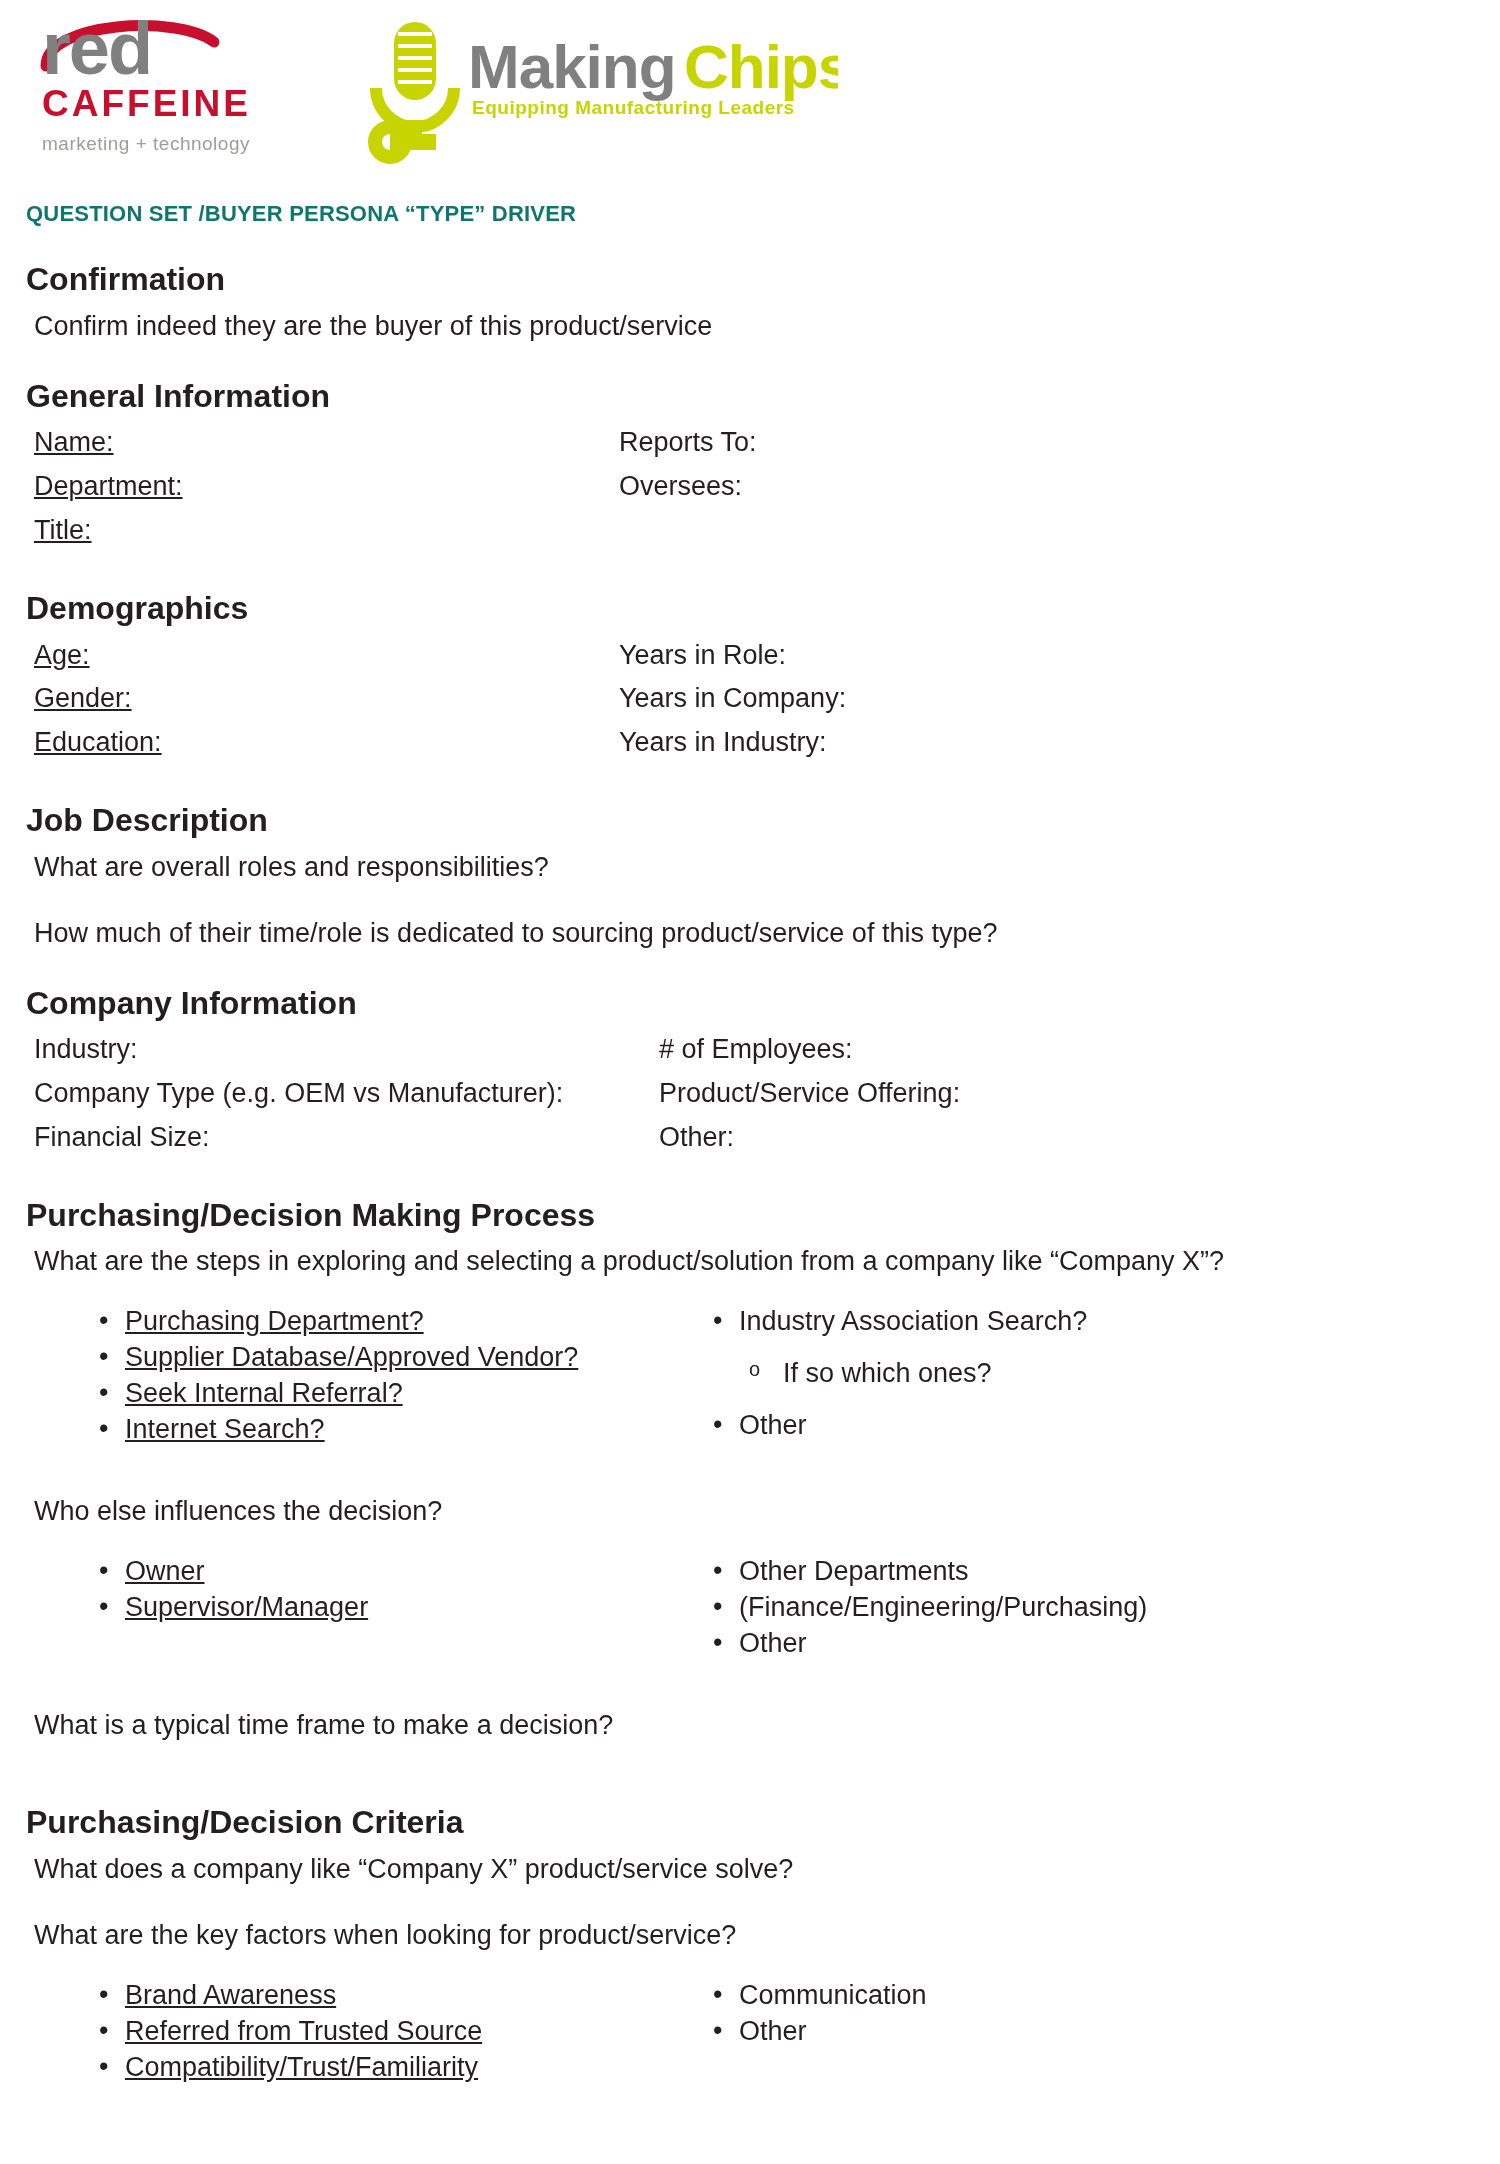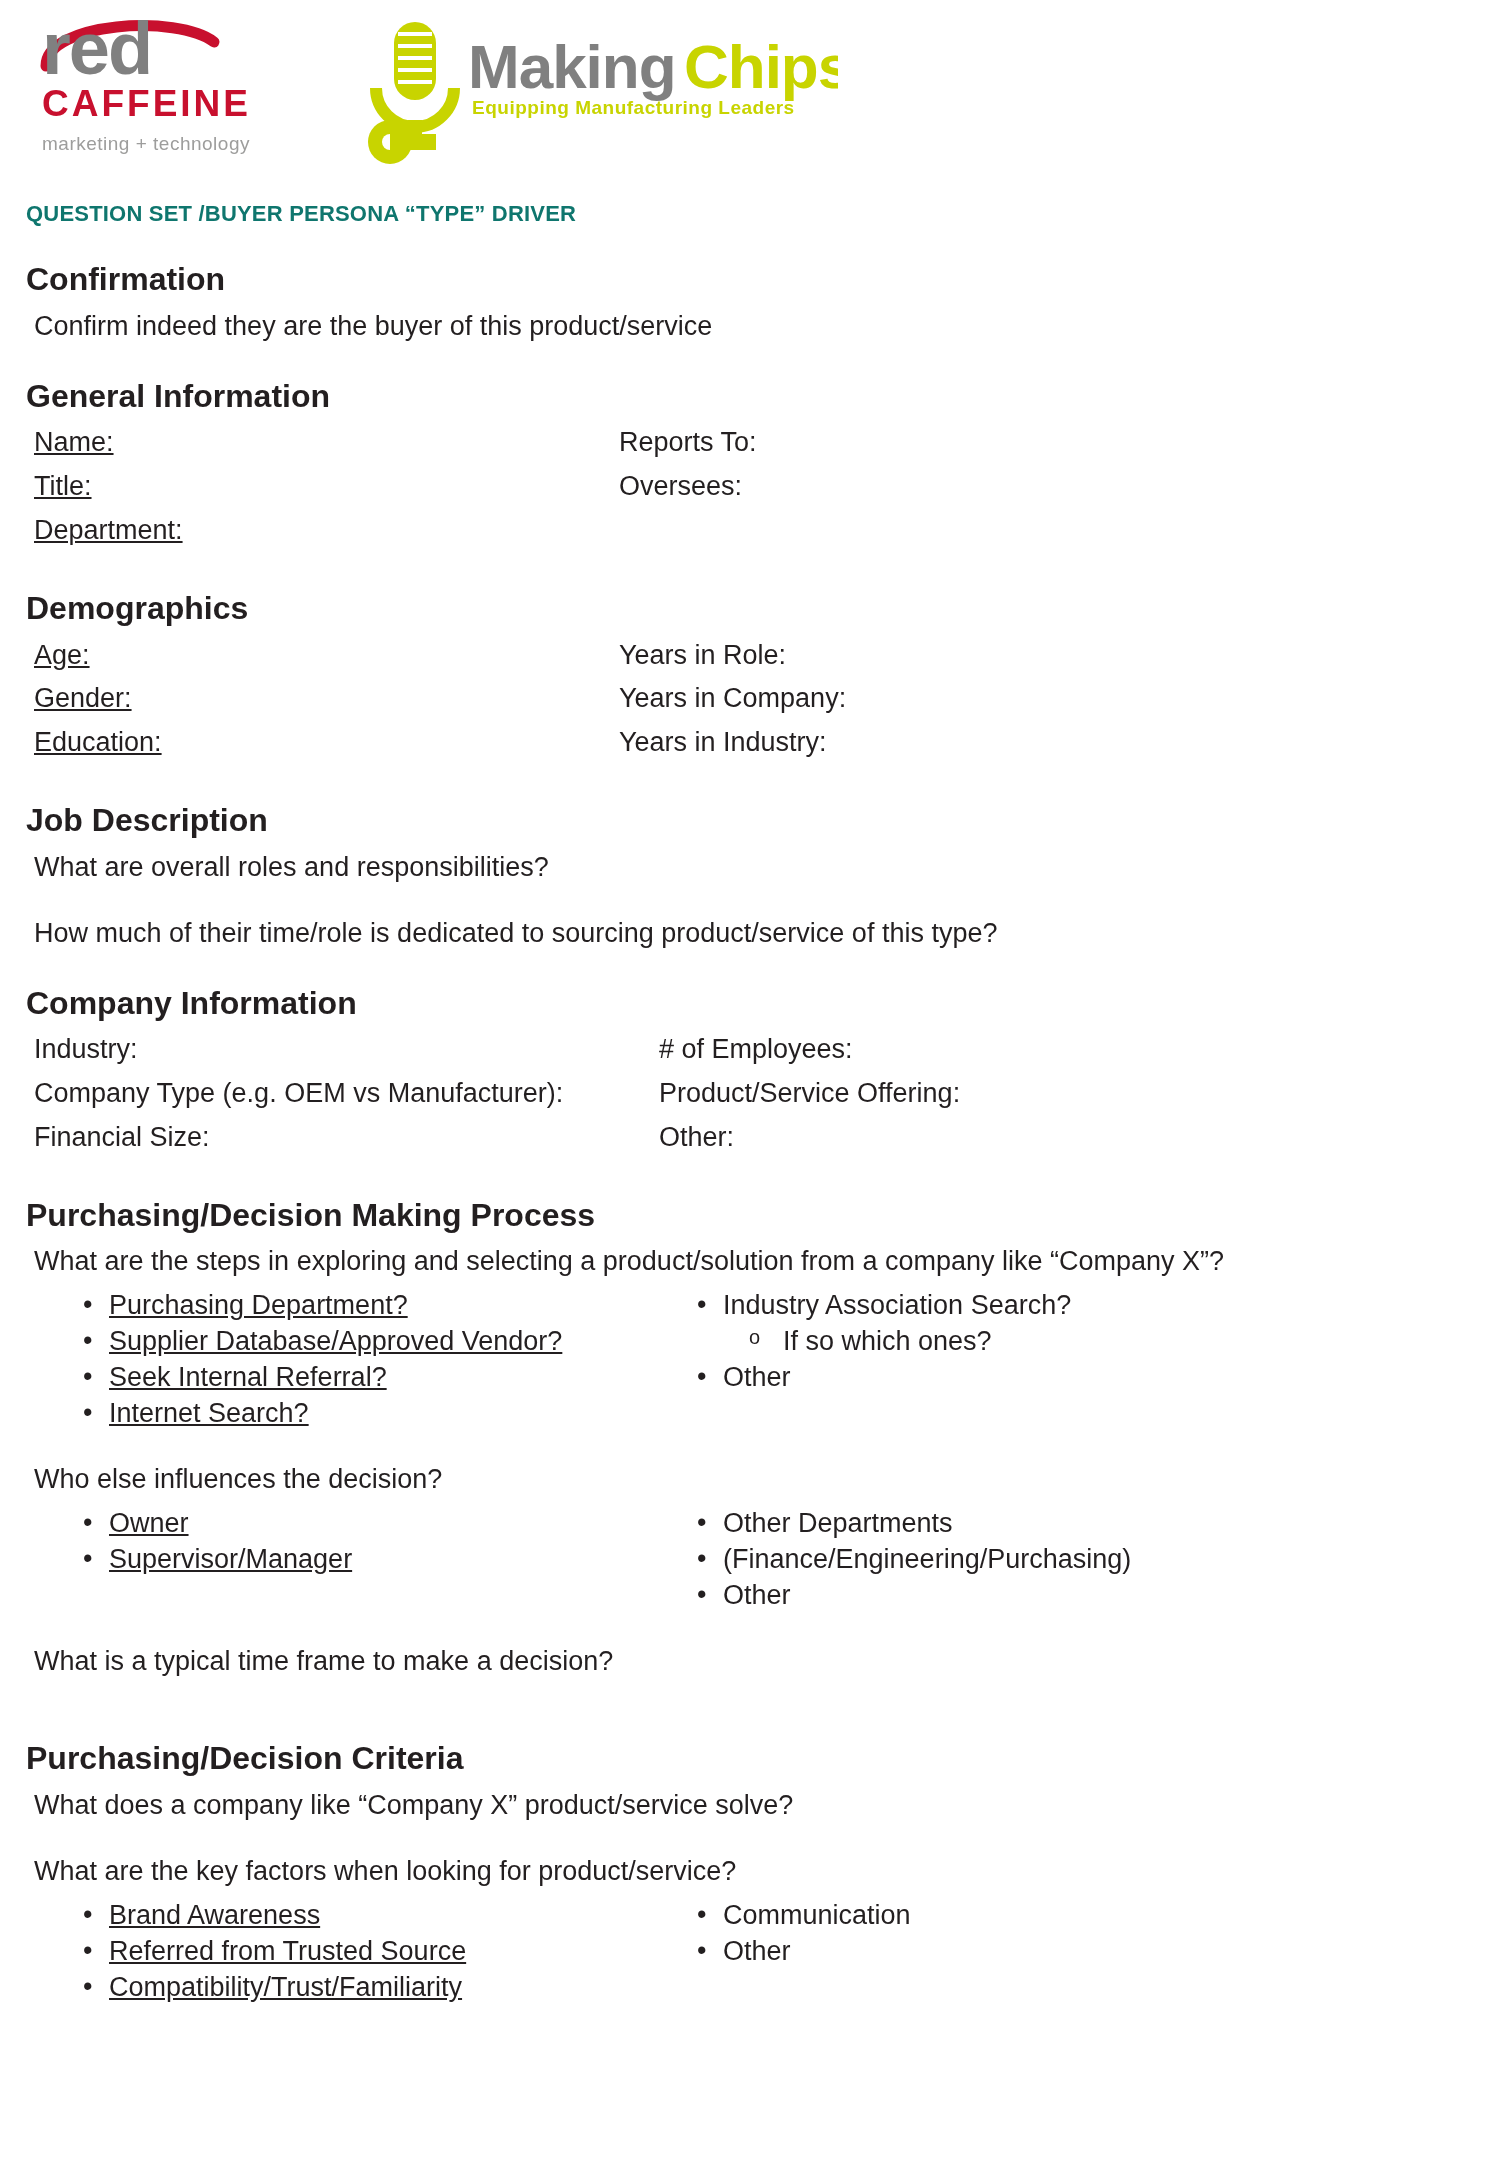--- a/index.html
+++ b/index.html
@@ -80,21 +80,21 @@
   .col-b {
     flex: 1 1 auto;
   }
   .col-a2 {
     width: 625px;
     flex: 0 0 625px;
   }
 
   ul.bullets {
     list-style: none;
-    margin: 0;
+    margin: 16px;
     padding: 0;
   }
   ul.bullets > li {
     position: relative;
     padding-left: 83px;
     line-height: 1.33;
   }
   ul.bullets > li::before {
     content: "•";
     position: absolute;
@@ -184,22 +184,22 @@
     <div class="section">
       <h2>Confirmation</h2>
       <p class="line">Confirm indeed they are the buyer of this product/service</p>
     </div>
 
     <div class="section">
       <h2>General Information</h2>
       <div class="two-col">
         <div class="col-a">
           <p class="line">Name:</p>
+          <p class="line">Department:</p>
           <p class="line">Title:</p>
-          <p class="line">Department:</p>
         </div>
         <div class="col-b">
           <p class="line">Reports To:</p>
           <p class="line">Oversees:</p>
         </div>
       </div>
     </div>
 
     <div class="section">
       <h2>Demographics</h2>

